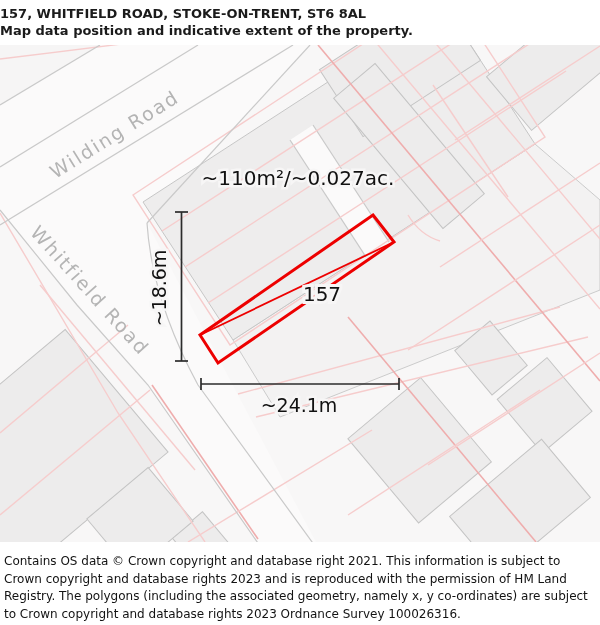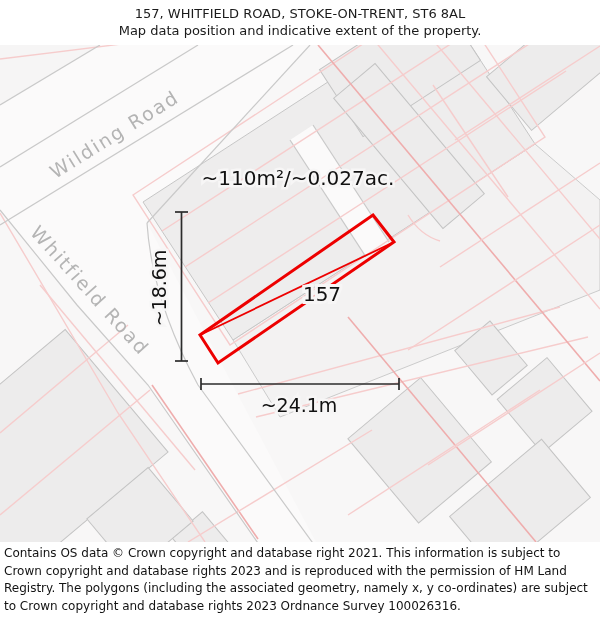--- a/index.html
+++ b/index.html
@@ -1,40 +1,40 @@
 <!DOCTYPE html>
 <html><head>
 <meta charset="utf-8">
 <style>
   html,body{margin:0;padding:0;background:#fff;}
   .page{
     position:relative;width:600px;height:625px;overflow:hidden;background:#fff;
     font-family:"DejaVu Sans","Liberation Sans",sans-serif;color:#131313;
   }
-  .hdr{height:40px;padding-top:5px;text-align:center;}
+  .hdr{height:40px;padding-top:5px;text-align:left;font-weight:bold;}
   .hdr .t1,.hdr .t2{font-size:13px;line-height:17px;color:#1b1b1b;}
   .mapwrap{position:relative;width:600px;height:497px;}
   svg{display:block;}
   .blk{fill:#f6f5f5;}
   .blk2{fill:#f8f7f7;}
   .band{fill:#f3f2f2;stroke:#cbcbcb;stroke-width:1;}
   .slab{fill:#eeeded;stroke:#c6c6c6;stroke-width:1;}
   .gap{fill:#fbfafa;}
   .bld{fill:#edecec;stroke:#c4c4c4;stroke-width:1;}
   .gl{stroke:#c9c9c9;stroke-width:1.2;fill:none;}
   .pk{stroke:#f6cccc;stroke-width:1.4;fill:none;}
   .pk2{stroke:#efadad;stroke-width:1.6;fill:none;}
   .red{stroke:#ed0000;stroke-width:3;fill:none;stroke-linejoin:miter;}
   .redthin{stroke:#ed0000;stroke-width:1.8;fill:none;}
   .dim{stroke:#2b2b2b;stroke-width:1.7;fill:none;}
   .maptext{fill:#111;font-size:20px;paint-order:stroke;stroke:#f7f6f6;stroke-width:5px;}
   .maptext.small{font-size:19px;}
   .num{stroke-width:6px;}
   .roadlbl{fill:#b4b4b4;font-size:19px;letter-spacing:2px;}
-  .ftr{padding:3px 4px 0 4px;}
+  .ftr{padding:3px 4px 0 4px;margin-top:8px;}
   .ftr p{margin:0;font-size:12px;line-height:17.6px;color:#131313;}
 </style>
 </head>
 <body>
 
 <div class="page">
 
   <div class="hdr">
     <div class="t1">157, WHITFIELD ROAD, STOKE-ON-TRENT, ST6 8AL</div>
     <div class="t2">Map data position and indicative extent of the property.</div>

